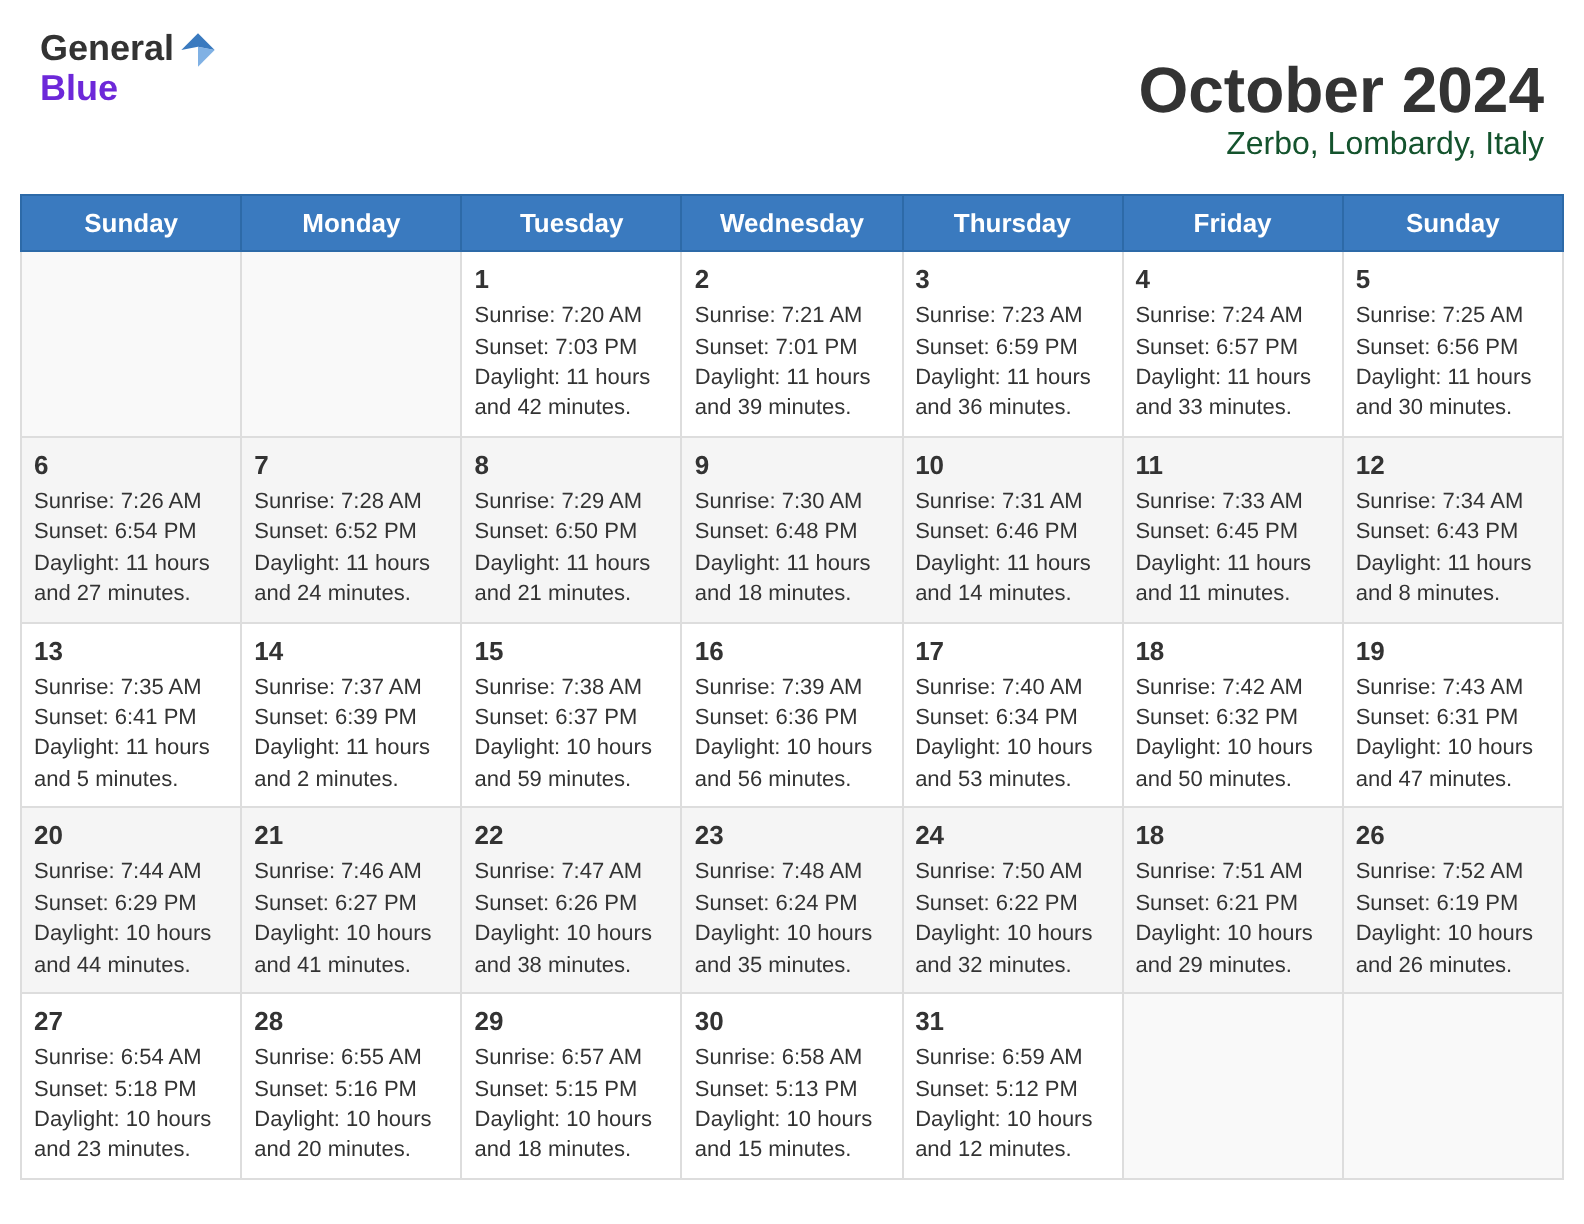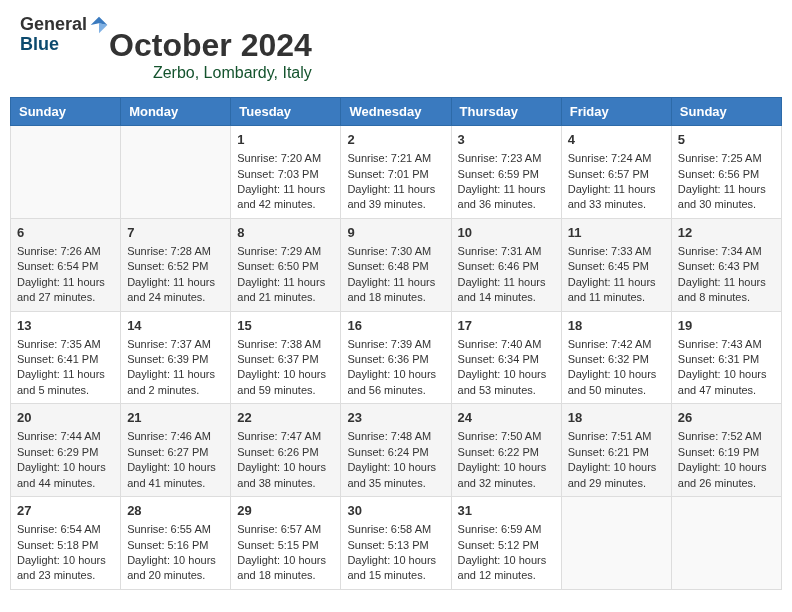--- a/index.html
+++ b/index.html
@@ -5,40 +5,40 @@
     * { box-sizing: border-box; margin: 0; padding: 0; }
     body {
       font-family: Arial, sans-serif;
       background: #fff;
       width: 792px;
       min-height: 612px;
       padding: 10px;
     }
     .header {
       display: flex;
-      justify-content: flex-start;
+      justify-content: space-between;
       align-items: flex-start;
       margin-bottom: 10px;
       padding: 5px 10px;
     }
     .logo {
       display: flex;
       align-items: center;
       gap: 4px;
     }
     .logo-text-general {
       font-size: 18px;
       font-weight: bold;
       color: #333;
       line-height: 1.1;
     }
     .logo-text-blue {
       font-size: 18px;
       font-weight: bold;
-      color: #0c4a6e;
+      color: #6d28d9;
       line-height: 1.1;
     }
     .logo-icon {
       width: 20px;
       height: 20px;
     }
     .title-block {
       text-align: right;
     }
     .month-title {
@@ -55,21 +55,21 @@
       width: 100%;
       border-collapse: collapse;
       border: 1px solid #ccc;
     }
     .calendar th {
       background-color: #3a7abf;
       color: #fff;
       font-size: 13px;
       font-weight: bold;
       padding: 6px 8px;
-      text-align: left;
+      text-align: center;
       border: 1px solid #2d6aa8;
     }
     .calendar td {
       vertical-align: top;
       padding: 5px 6px;
       border: 1px solid #ddd;
       width: 110px;
       min-height: 80px;
       background: #fff;
       font-size: 11px;

